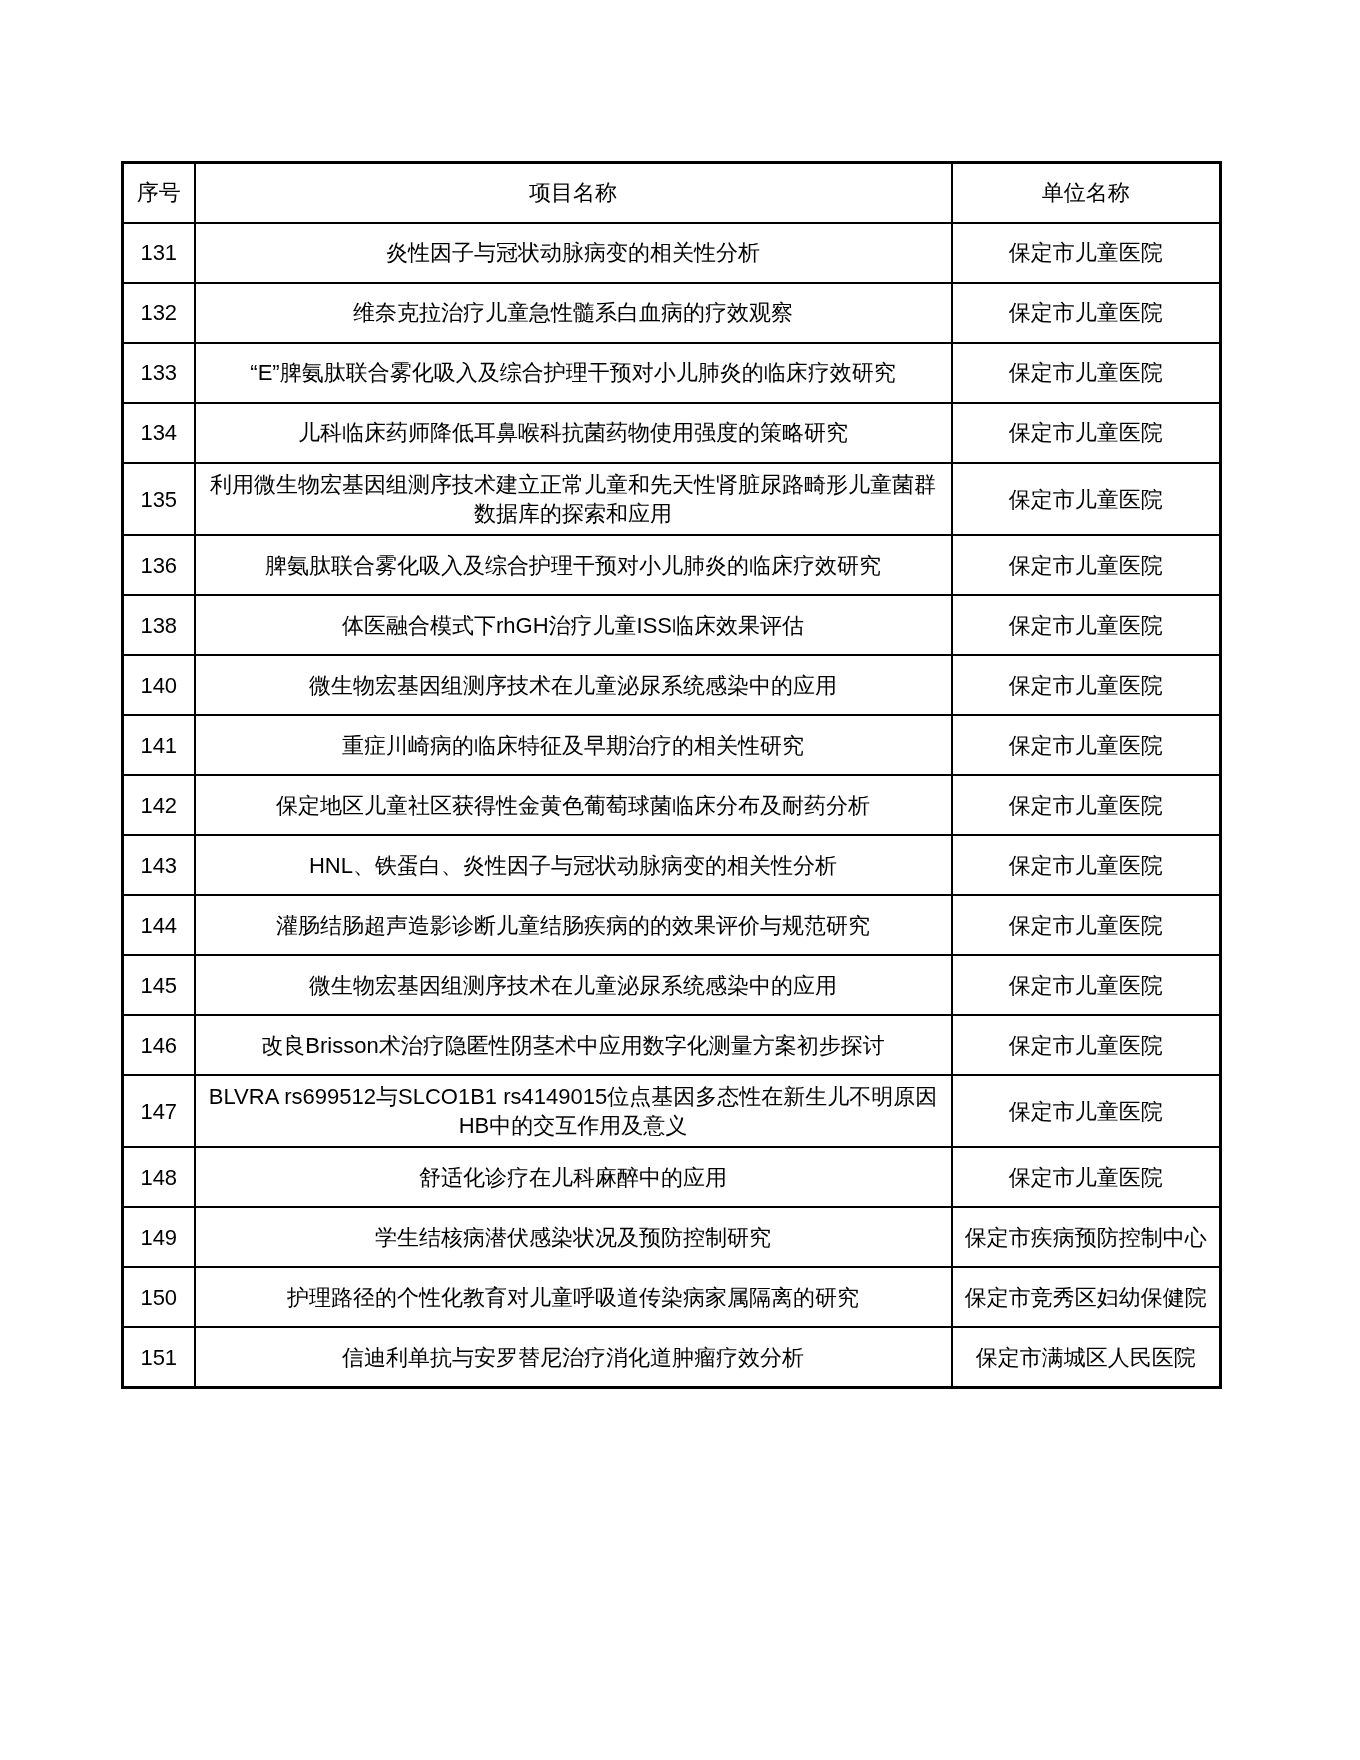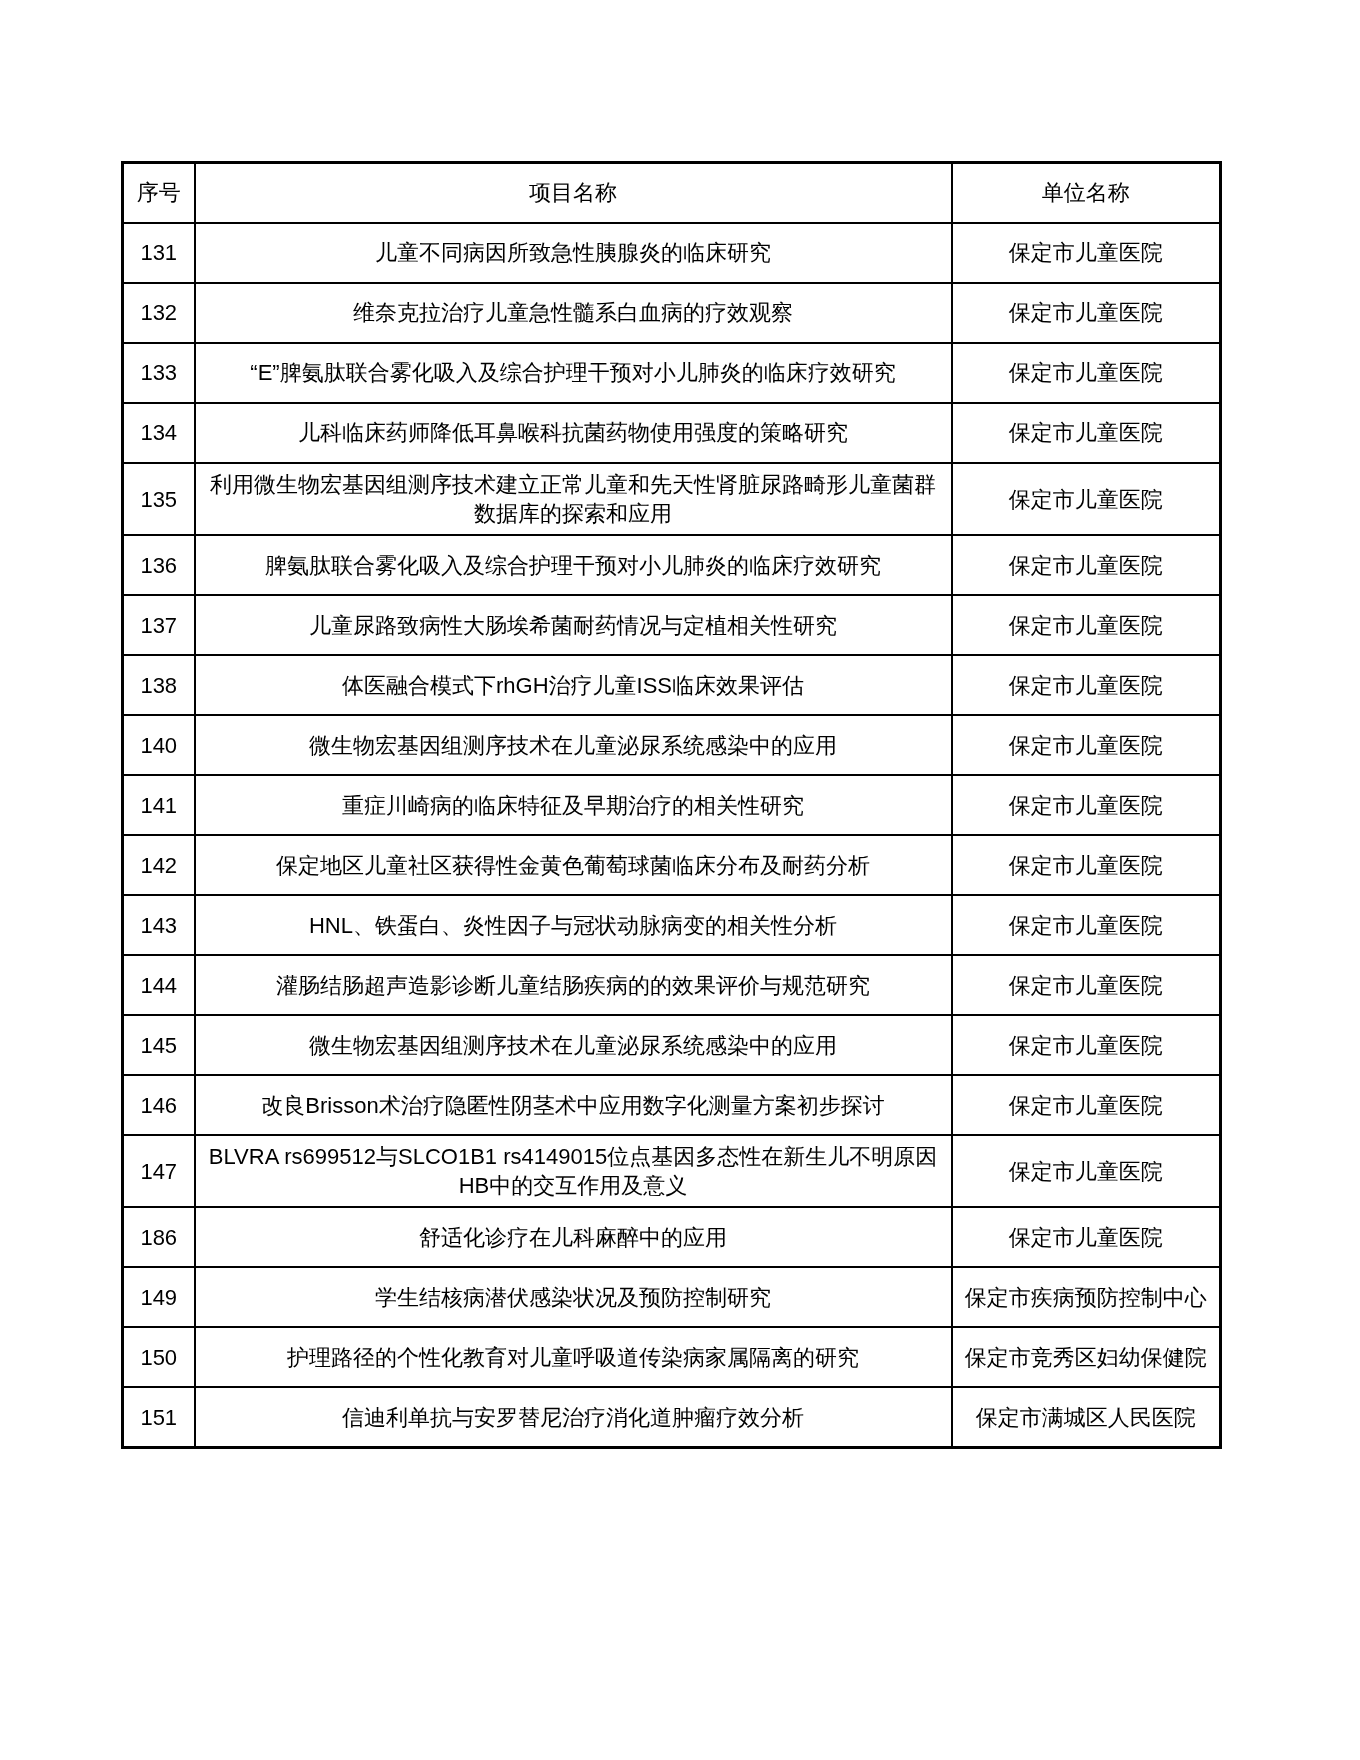--- a/index.html
+++ b/index.html
@@ -60,21 +60,21 @@
     <thead>
       <tr>
         <th>序号</th>
         <th>项目名称</th>
         <th>单位名称</th>
       </tr>
     </thead>
     <tbody>
         <tr>
           <td>131</td>
-          <td>儿童不同病因所致急性胰腺炎的临床研究</td>
+          <td>炎性因子与冠状动脉病变的相关性分析</td>
           <td>保定市儿童医院</td>
         </tr>
         <tr>
           <td>132</td>
           <td>维奈克拉治疗儿童急性髓系白血病的疗效观察</td>
           <td>保定市儿童医院</td>
         </tr>
         <tr>
           <td>133</td>
           <td>“E”脾氨肽联合雾化吸入及综合护理干预对小儿肺炎的临床疗效研究</td>
@@ -86,25 +86,20 @@
           <td>保定市儿童医院</td>
         </tr>
         <tr>
           <td>135</td>
           <td>利用微生物宏基因组测序技术建立正常儿童和先天性肾脏尿路畸形儿童菌群数据库的探索和应用</td>
           <td>保定市儿童医院</td>
         </tr>
         <tr>
           <td>136</td>
           <td>脾氨肽联合雾化吸入及综合护理干预对小儿肺炎的临床疗效研究</td>
-          <td>保定市儿童医院</td>
-        </tr>
-        <tr>
-          <td>137</td>
-          <td>儿童尿路致病性大肠埃希菌耐药情况与定植相关性研究</td>
           <td>保定市儿童医院</td>
         </tr>
         <tr>
           <td>138</td>
           <td>体医融合模式下rhGH治疗儿童ISS临床效果评估</td>
           <td>保定市儿童医院</td>
         </tr>
         <tr>
           <td>140</td>
           <td>微生物宏基因组测序技术在儿童泌尿系统感染中的应用</td>
@@ -139,21 +134,21 @@
           <td>146</td>
           <td>改良Brisson术治疗隐匿性阴茎术中应用数字化测量方案初步探讨</td>
           <td>保定市儿童医院</td>
         </tr>
         <tr>
           <td>147</td>
           <td>BLVRA rs699512与SLCO1B1 rs4149015位点基因多态性在新生儿不明原因HB中的交互作用及意义</td>
           <td>保定市儿童医院</td>
         </tr>
         <tr>
-          <td>186</td>
+          <td>148</td>
           <td>舒适化诊疗在儿科麻醉中的应用</td>
           <td>保定市儿童医院</td>
         </tr>
         <tr>
           <td>149</td>
           <td>学生结核病潜伏感染状况及预防控制研究</td>
           <td>保定市疾病预防控制中心</td>
         </tr>
         <tr>
           <td>150</td>

